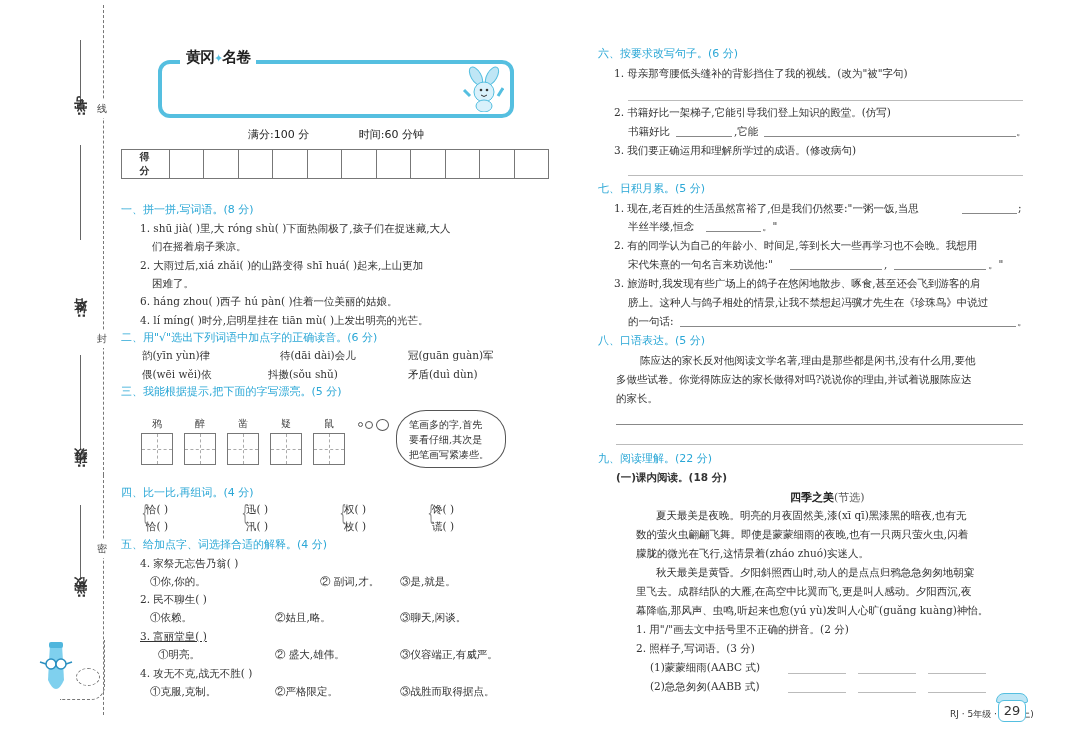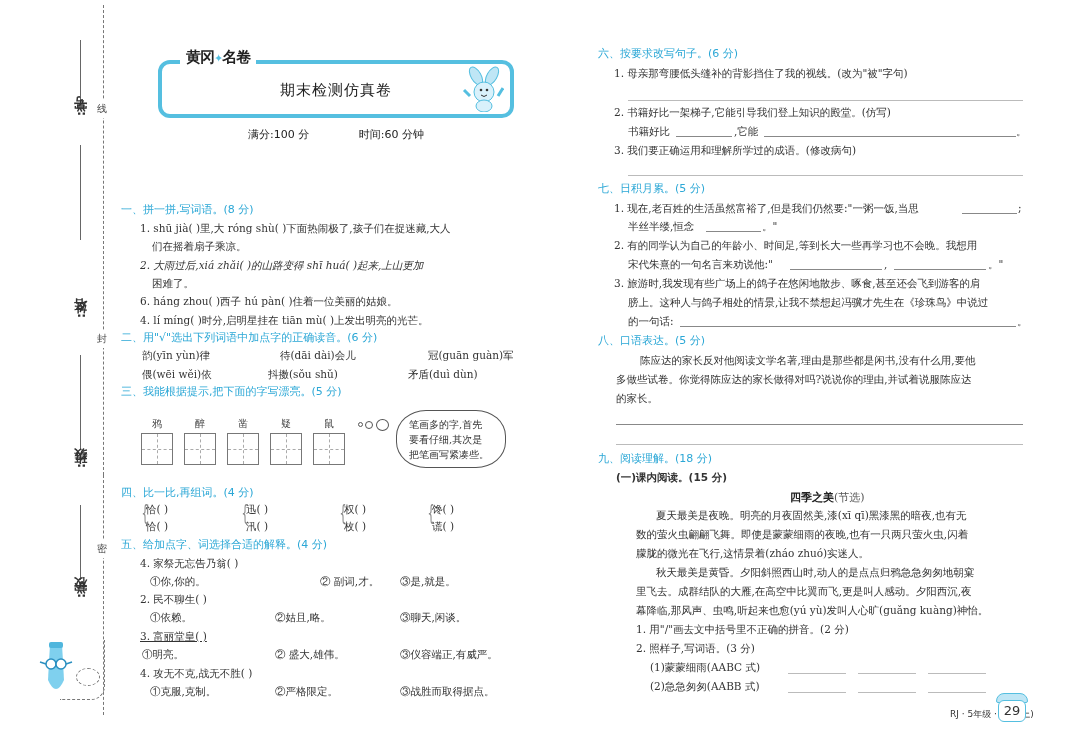--- a/index.html
+++ b/index.html
@@ -87,21 +87,20 @@
     <path d="M14 4 L26 4 L28 40 Q20 58 12 40 Z" fill="#7fd0ee"></path>
     <rect x="13" y="2" width="14" height="6" rx="2" fill="#4fb6dd"></rect>
     <circle cx="15" cy="24" r="5" fill="#fff" stroke="#2a8fc0" stroke-width="1.5"></circle>
     <circle cx="25" cy="24" r="5" fill="#fff" stroke="#2a8fc0" stroke-width="1.5"></circle>
     <line x1="4" y1="22" x2="10" y2="24" stroke="#2a8fc0" stroke-width="1.5"></line>
     <line x1="30" y1="24" x2="36" y2="22" stroke="#2a8fc0" stroke-width="1.5"></line>
   </svg>
 </div>
 
 <div class="banner">
-  <div class="banner-title">期末检测仿真卷</div>
   <svg class="bunny" viewBox="0 0 42 46">
     <ellipse cx="14" cy="10" rx="5" ry="10" transform="rotate(-30 14 10)" fill="#bfe6f5" stroke="#55bfe0"></ellipse>
     <ellipse cx="30" cy="10" rx="5" ry="10" transform="rotate(30 30 10)" fill="#bfe6f5" stroke="#55bfe0"></ellipse>
     <circle cx="22" cy="26" r="10" fill="#d9f1fb" stroke="#55bfe0"></circle>
     <ellipse cx="22" cy="40" rx="8" ry="6" fill="#d9f1fb" stroke="#55bfe0"></ellipse>
     <circle cx="19" cy="24" r="1.3" fill="#333"></circle>
     <circle cx="25" cy="24" r="1.3" fill="#333"></circle>
     <path d="M19 29 Q22 32 25 29" stroke="#333" fill="none"></path>
     <line x1="8" y1="30" x2="2" y2="24" stroke="#55bfe0" stroke-width="3"></line>
     <line x1="36" y1="30" x2="41" y2="22" stroke="#55bfe0" stroke-width="3"></line>
@@ -111,35 +110,49 @@
   <span>黄冈</span><span class="sep">✦</span><span>名卷</span>
 </div>
 
 <div class="meta">
   <span>满分:100 分</span>
   <span>时间:60 分钟</span>
 </div>
 
 <table class="score-table">
   <tbody>
+  <tr>
+    <td class="first">得  分</td>
+    <td></td>
+    <td></td>
+    <td></td>
+    <td></td>
+    <td></td>
+    <td></td>
+    <td></td>
+    <td></td>
+    <td></td>
+    <td></td>
+    <td></td>
+  </tr>
 </tbody>
   </table>
 
 <div class="sec" style="left:121px;top:202px;">一、拼一拼,写词语。(8 分)</div>
 <div class="line" style="left:140px;top:219px;">1. shū jià(          )里,大 róng shù(          )下面热闹极了,孩子们在捉迷藏,大人</div>
 <div class="line" style="left:152px;top:237px;">们在摇着扇子乘凉。</div>
-<div class="line" style="left:140px;top:256px;font-style:italic;">2. 大雨过后,xiá zhǎi(          )的山路变得 shī huá(          )起来,上山更加</div>
+<div class="line" style="left:140px;top:256px;">2. 大雨过后,xiá zhǎi(          )的山路变得 shī huá(          )起来,上山更加</div>
 <div class="line" style="left:152px;top:274px;">困难了。</div>
 <div class="line" style="left:140px;top:292px;">6. háng zhou(          )西子 hú pàn(          )住着一位美丽的姑娘。</div>
 <div class="line" style="left:140px;top:311px;">4. lí míng(          )时分,启明星挂在 tiān mù(          )上发出明亮的光芒。</div>
 
 <div class="sec" style="left:121px;top:330px;">二、用"√"选出下列词语中加点字的正确读音。(6 分)</div>
 <div class="line" style="left:142px;top:346px;">韵(yīn   yùn)律</div>
 <div class="line" style="left:280px;top:346px;">待(dāi   dài)会儿</div>
-<div class="line" style="left:408px;top:346px;margin-left:20px;">冠(guān   guàn)军</div>
+<div class="line" style="left:408px;top:346px;">冠(guān   guàn)军</div>
 <div class="line" style="left:142px;top:365px;">偎(wēi   wěi)依</div>
 <div class="line" style="left:268px;top:365px;">抖擞(sǒu   shǔ)</div>
 <div class="line" style="left:408px;top:365px;">矛盾(duì   dùn)</div>
 
 <div class="sec" style="left:121px;top:384px;">三、我能根据提示,把下面的字写漂亮。(5 分)</div>
 <div class="grid-char" style="left:142px;top:417px;">鸦</div>
 <div class="grid-char" style="left:185px;top:417px;">醉</div>
 <div class="grid-char" style="left:228px;top:417px;">凿</div>
 <div class="grid-char" style="left:271px;top:417px;">疑</div>
 <div class="grid-char" style="left:314px;top:417px;">鼠</div>
@@ -179,21 +192,21 @@
 <div class="line" style="left:150px;top:572px;">①你,你的。</div>
 <div class="line" style="left:275px;top:572px;margin-left:45px;">② 副词,才。</div>
 <div class="line" style="left:400px;top:572px;">③是,就是。</div>
 
 <div class="line" style="left:140px;top:590px;">2. 民不聊生(      )</div>
 <div class="line" style="left:150px;top:608px;">①依赖。</div>
 <div class="line" style="left:275px;top:608px;">②姑且,略。</div>
 <div class="line" style="left:400px;top:608px;">③聊天,闲谈。</div>
 
 <div class="line" style="left:140px;top:627px;text-decoration:underline;">3. 富丽堂皇(      )</div>
-<div class="line" style="left:142px;top:645px;">①明亮。</div>
+<div class="line" style="left:158px;top:645px;">①明亮。</div>
 <div class="line" style="left:275px;top:645px;">② 盛大,雄伟。</div>
 <div class="line" style="left:400px;top:645px;">③仪容端正,有威严。</div>
 
 <div class="line" style="left:140px;top:664px;">4. 攻无不克,战无不胜(      )</div>
 <div class="line" style="left:150px;top:682px;">①克服,克制。</div>
 <div class="line" style="left:275px;top:682px;">②严格限定。</div>
 <div class="line" style="left:400px;top:682px;">③战胜而取得据点。</div>
 
 <div class="sec" style="left:598px;top:46px;">六、按要求改写句子。(6 分)</div>
 <div class="line" style="left:614px;top:64px;">1. 母亲那弯腰低头缝补的背影挡住了我的视线。(改为"被"字句)</div>
@@ -226,22 +239,22 @@
 <div class="ul" style="left:680px;top:326px;width:336px;"></div>
 <div class="line" style="left:1017px;top:312px;">。</div>
 
 <div class="sec" style="left:598px;top:333px;">八、口语表达。(5 分)</div>
 <div class="line" style="left:640px;top:351px;">陈应达的家长反对他阅读文学名著,理由是那些都是闲书,没有什么用,要他</div>
 <div class="line" style="left:616px;top:370px;">多做些试卷。你觉得陈应达的家长做得对吗?说说你的理由,并试着说服陈应达</div>
 <div class="line" style="left:616px;top:389px;">的家长。</div>
 <div class="ul" style="left:616px;top:424px;width:407px;"></div>
 <div class="ul light" style="left:616px;top:444px;width:407px;"></div>
 
-<div class="sec" style="left:598px;top:451px;">九、阅读理解。(18 分)</div>
-<div class="line" style="left:616px;top:468px;font-family:'DejaVu Sans',sans-serif;font-weight:bold;">(一)课内阅读。(15 分)</div>
+<div class="sec" style="left:598px;top:451px;">九、阅读理解。(22 分)</div>
+<div class="line" style="left:616px;top:468px;font-family:'DejaVu Sans',sans-serif;font-weight:bold;">(一)课内阅读。(18 分)</div>
 <div class="center-title" style="left:790px;top:490px;">
   <span>四季之美</span><span class="sub">(节选)</span>
 </div>
 <div class="line" style="left:656px;top:506px;">夏天最美是夜晚。明亮的月夜固然美,漆(xī   qī)黑漆黑的暗夜,也有无</div>
 <div class="line" style="left:636px;top:525px;">数的萤火虫翩翩飞舞。即使是蒙蒙细雨的夜晚,也有一只两只萤火虫,闪着</div>
 <div class="line" style="left:636px;top:544px;">朦胧的微光在飞行,这情景着(zháo   zhuó)实迷人。</div>
 <div class="line" style="left:656px;top:563px;">秋天最美是黄昏。夕阳斜照西山时,动人的是点点归鸦急急匆匆地朝窠</div>
 <div class="line" style="left:636px;top:582px;">里飞去。成群结队的大雁,在高空中比翼而飞,更是叫人感动。夕阳西沉,夜</div>
 <div class="line" style="left:636px;top:601px;">幕降临,那风声、虫鸣,听起来也愈(yú   yù)发叫人心旷(guǎng   kuàng)神怡。</div>
 <div class="line" style="left:636px;top:620px;">1. 用"/"画去文中括号里不正确的拼音。(2 分)</div>

